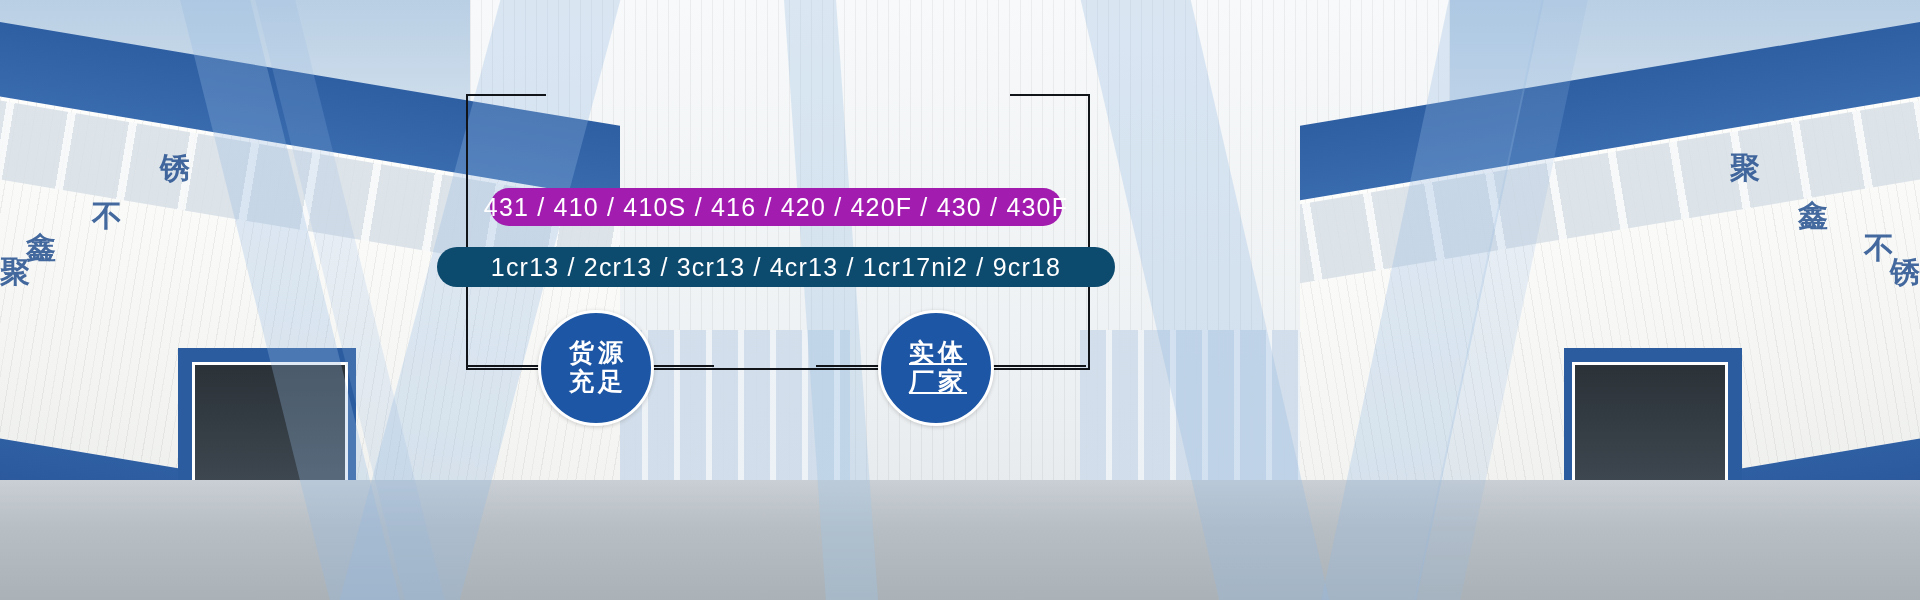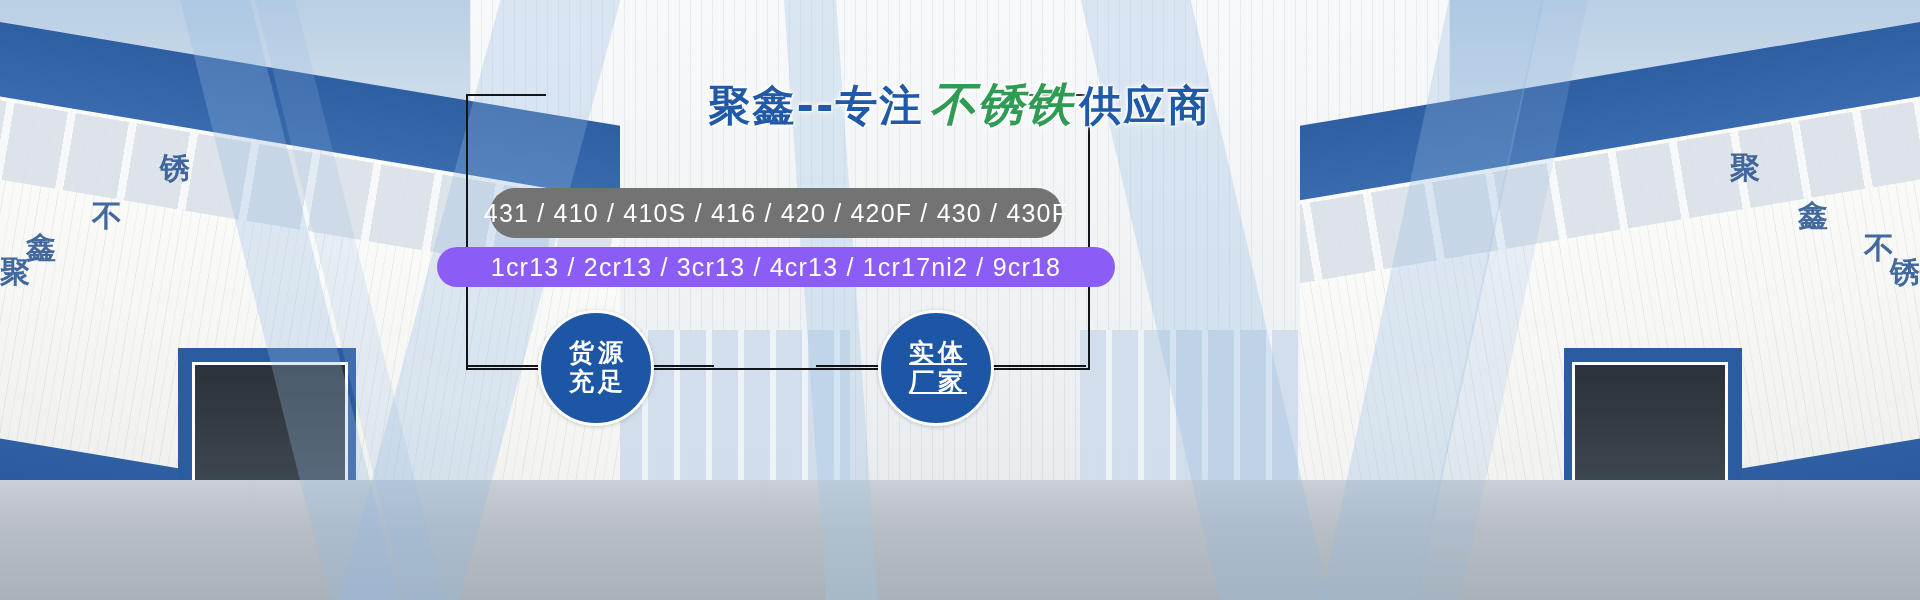--- a/index.html
+++ b/index.html
@@ -144,24 +144,24 @@
     letter-spacing:5px;padding:0 6px;
   }
 
   .pill{
     position:absolute;display:flex;align-items:center;justify-content:center;
     border-radius:28px;white-space:nowrap;
     font-size:25px;letter-spacing:1.2px;color:#ffffff;
     font-family:"Liberation Sans","DejaVu Sans",sans-serif;
   }
   .pill-blue{
-    left:490px;top:188px;width:572px;height:50px;background:#737373;
+    left:490px;top:188px;width:572px;height:38px;background:#a21caf;
   }
   .pill-black{
-    left:437px;top:247px;width:678px;height:40px;background:#8b5cf6;
+    left:437px;top:247px;width:678px;height:40px;background:#0c4a6e;
   }
 
   .circles{position:absolute;left:0;top:310px;width:1920px;height:110px;}
   .connector{
     position:absolute;top:55px;height:2px;background:#111418;
   }
   .conn-1{left:466px;width:80px;}
   .conn-2{left:646px;width:68px;}
   .conn-3{left:816px;width:70px;}
   .conn-4{left:986px;width:100px;}
@@ -231,23 +231,20 @@
     <div class="beam b7"></div>
   </div>
 
   <div class="content">
 
     <div class="bracket">
       <div class="btop-l"></div>
       <div class="btop-r"></div>
     </div>
 
-    <div class="headline">
-      <span class="hl-blue">聚鑫</span><span class="hl-dash">--</span><span class="hl-blue">专注</span><span class="hl-green">不锈铁</span><span class="hl-blue">供应商</span>
-    </div>
 
     <div class="pill pill-blue">431 / 410 / 410S / 416 / 420 / 420F / 430 / 430F</div>
 
     <div class="pill pill-black">1cr13 / 2cr13 / 3cr13 / 4cr13 / 1cr17ni2 / 9cr18</div>
 
     <div class="circles">
       <div class="connector conn-1"></div>
       <div class="connector conn-2"></div>
       <div class="connector conn-3"></div>
       <div class="connector conn-4"></div>

